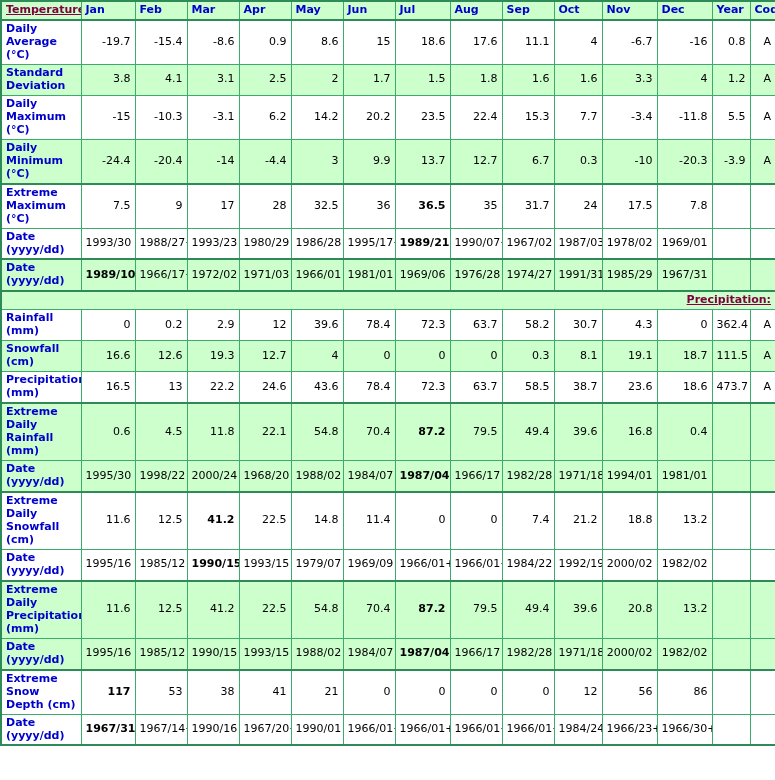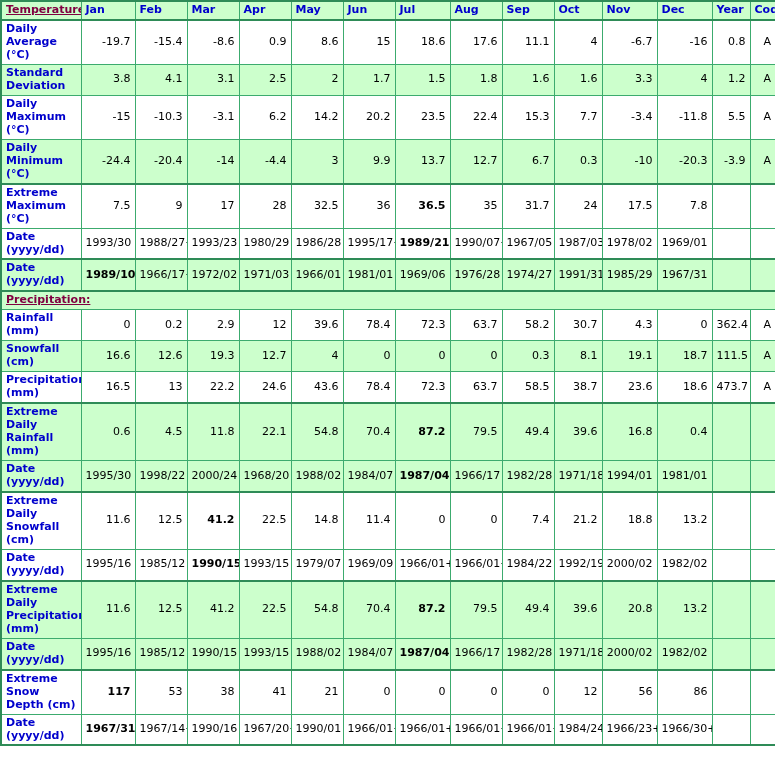--- a/index.html
+++ b/index.html
@@ -39,21 +39,21 @@
   tr.colhead td.corner {
     text-align: left;
     color: #800040;
     text-decoration: underline;
   }
   
   tr.section td {
     background: #ccffcc;
     color: #800040;
     font-weight: bold;
-    text-align: left;
+    text-align: right;
     text-decoration: underline;
     border-top: 2px solid #2e8b57;
     border-bottom: 1px solid #3cab6e;
   }
   
   td.rowlabel {
     color: #0000cc;
     font-weight: bold;
     text-align: left;
   }
@@ -206,21 +206,21 @@
       <tr class="plain thickbottom">
         <td class="rowlabel">Date (yyyy/dd)</td>
         <td class="val">1993/30</td>
         <td class="val">1988/27+</td>
         <td class="val">1993/23</td>
         <td class="val">1980/29</td>
         <td class="val">1986/28</td>
         <td class="val">1995/17+</td>
         <td class="val bold">1989/21</td>
         <td class="val">1990/07+</td>
-        <td class="val">1967/05</td>
+        <td class="val">1967/02</td>
         <td class="val">1987/03</td>
         <td class="val">1978/02</td>
         <td class="val">1969/01</td>
         <td class="val"></td>
         <td class="val code"></td>
       </tr>
       <tr class="shade thickbottom">
         <td class="rowlabel">Date (yyyy/dd)</td>
         <td class="val bold">1989/10</td>
         <td class="val">1966/17+</td>

